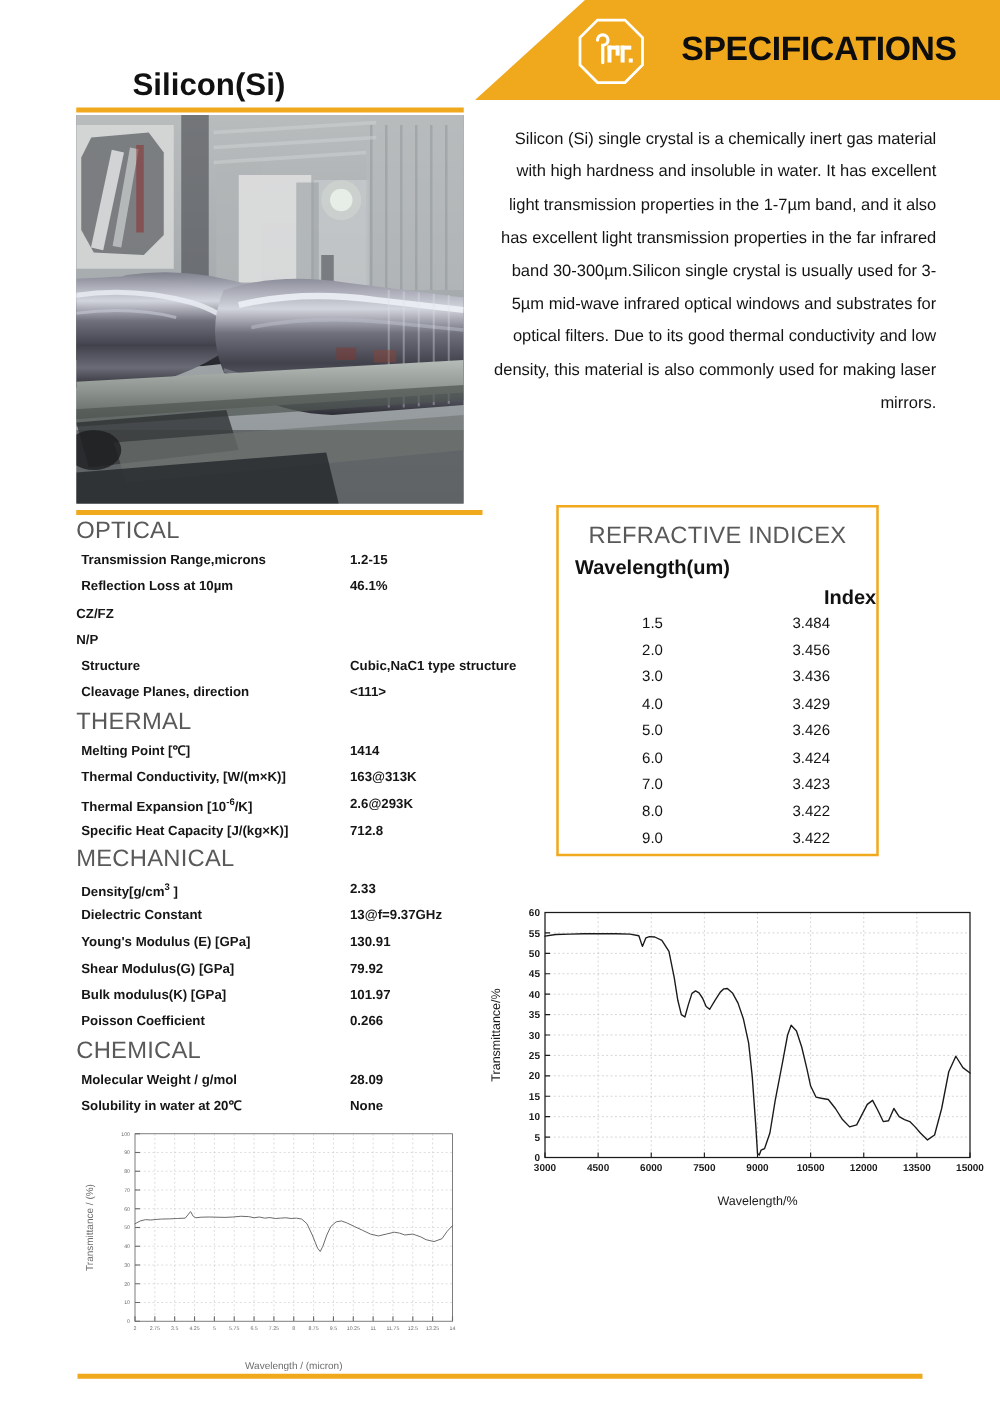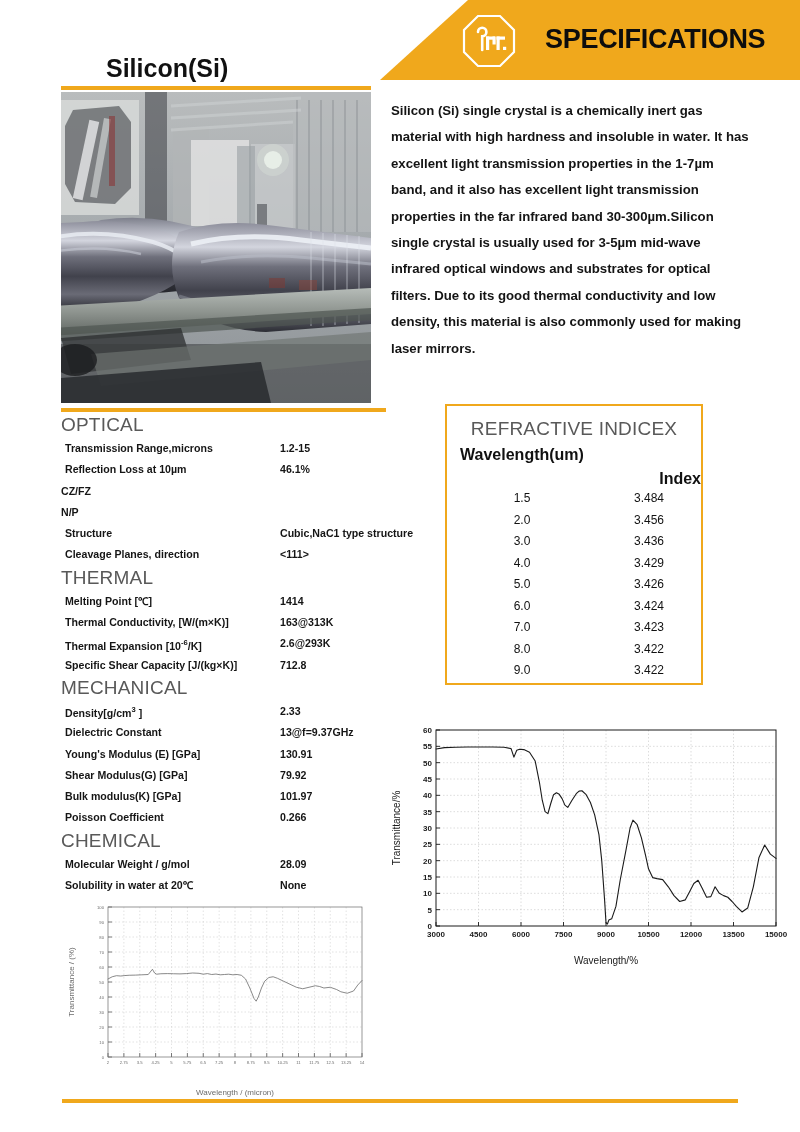--- a/index.html
+++ b/index.html
@@ -36,22 +36,22 @@
   }
   
   .product-photo{
     position:absolute;left:61px;top:92px;width:310px;height:311px;
     overflow:hidden;background:#8e9196;
   }
   .photo-svg{display:block;width:310px;height:311px;}
   
   .description{
     position:absolute;left:391px;top:98px;width:358px;
-    font-size:13.2px;font-weight:bold;line-height:26.4px;
-    color:#141414;text-align:left;
+    font-size:13.2px;font-weight:normal;line-height:26.4px;
+    color:#141414;text-align:right;
   }
   
   .spec-col{position:absolute;left:61px;top:408px;width:385px;}
   .spec-rule{
     width:325px;height:4px;background:#F0A81C;margin:0 0 2px 0;
   }
   .sec-head{
     font-size:19px;color:#595959;font-weight:normal;
     margin:1px 0 2px 0;letter-spacing:0.2px;
   }
@@ -246,21 +246,21 @@
   </div>
   <div class="spec-row">
     <div class="spec-label">Thermal Conductivity, [W/(m×K)]</div>
     <div class="spec-value">163@313K</div>
   </div>
   <div class="spec-row">
     <div class="spec-label">Thermal Expansion [10<sup>-6</sup>/K]</div>
     <div class="spec-value">2.6@293K</div>
   </div>
   <div class="spec-row">
-    <div class="spec-label">Specific Shear Capacity [J/(kg×K)]</div>
+    <div class="spec-label">Specific Heat Capacity [J/(kg×K)]</div>
     <div class="spec-value">712.8</div>
   </div>
 
   <div class="sec-head">MECHANICAL</div>
   <div class="spec-row">
     <div class="spec-label">Density[g/cm<sup>3</sup> ]</div>
     <div class="spec-value">2.33</div>
   </div>
   <div class="spec-row">
     <div class="spec-label">Dielectric Constant</div>

